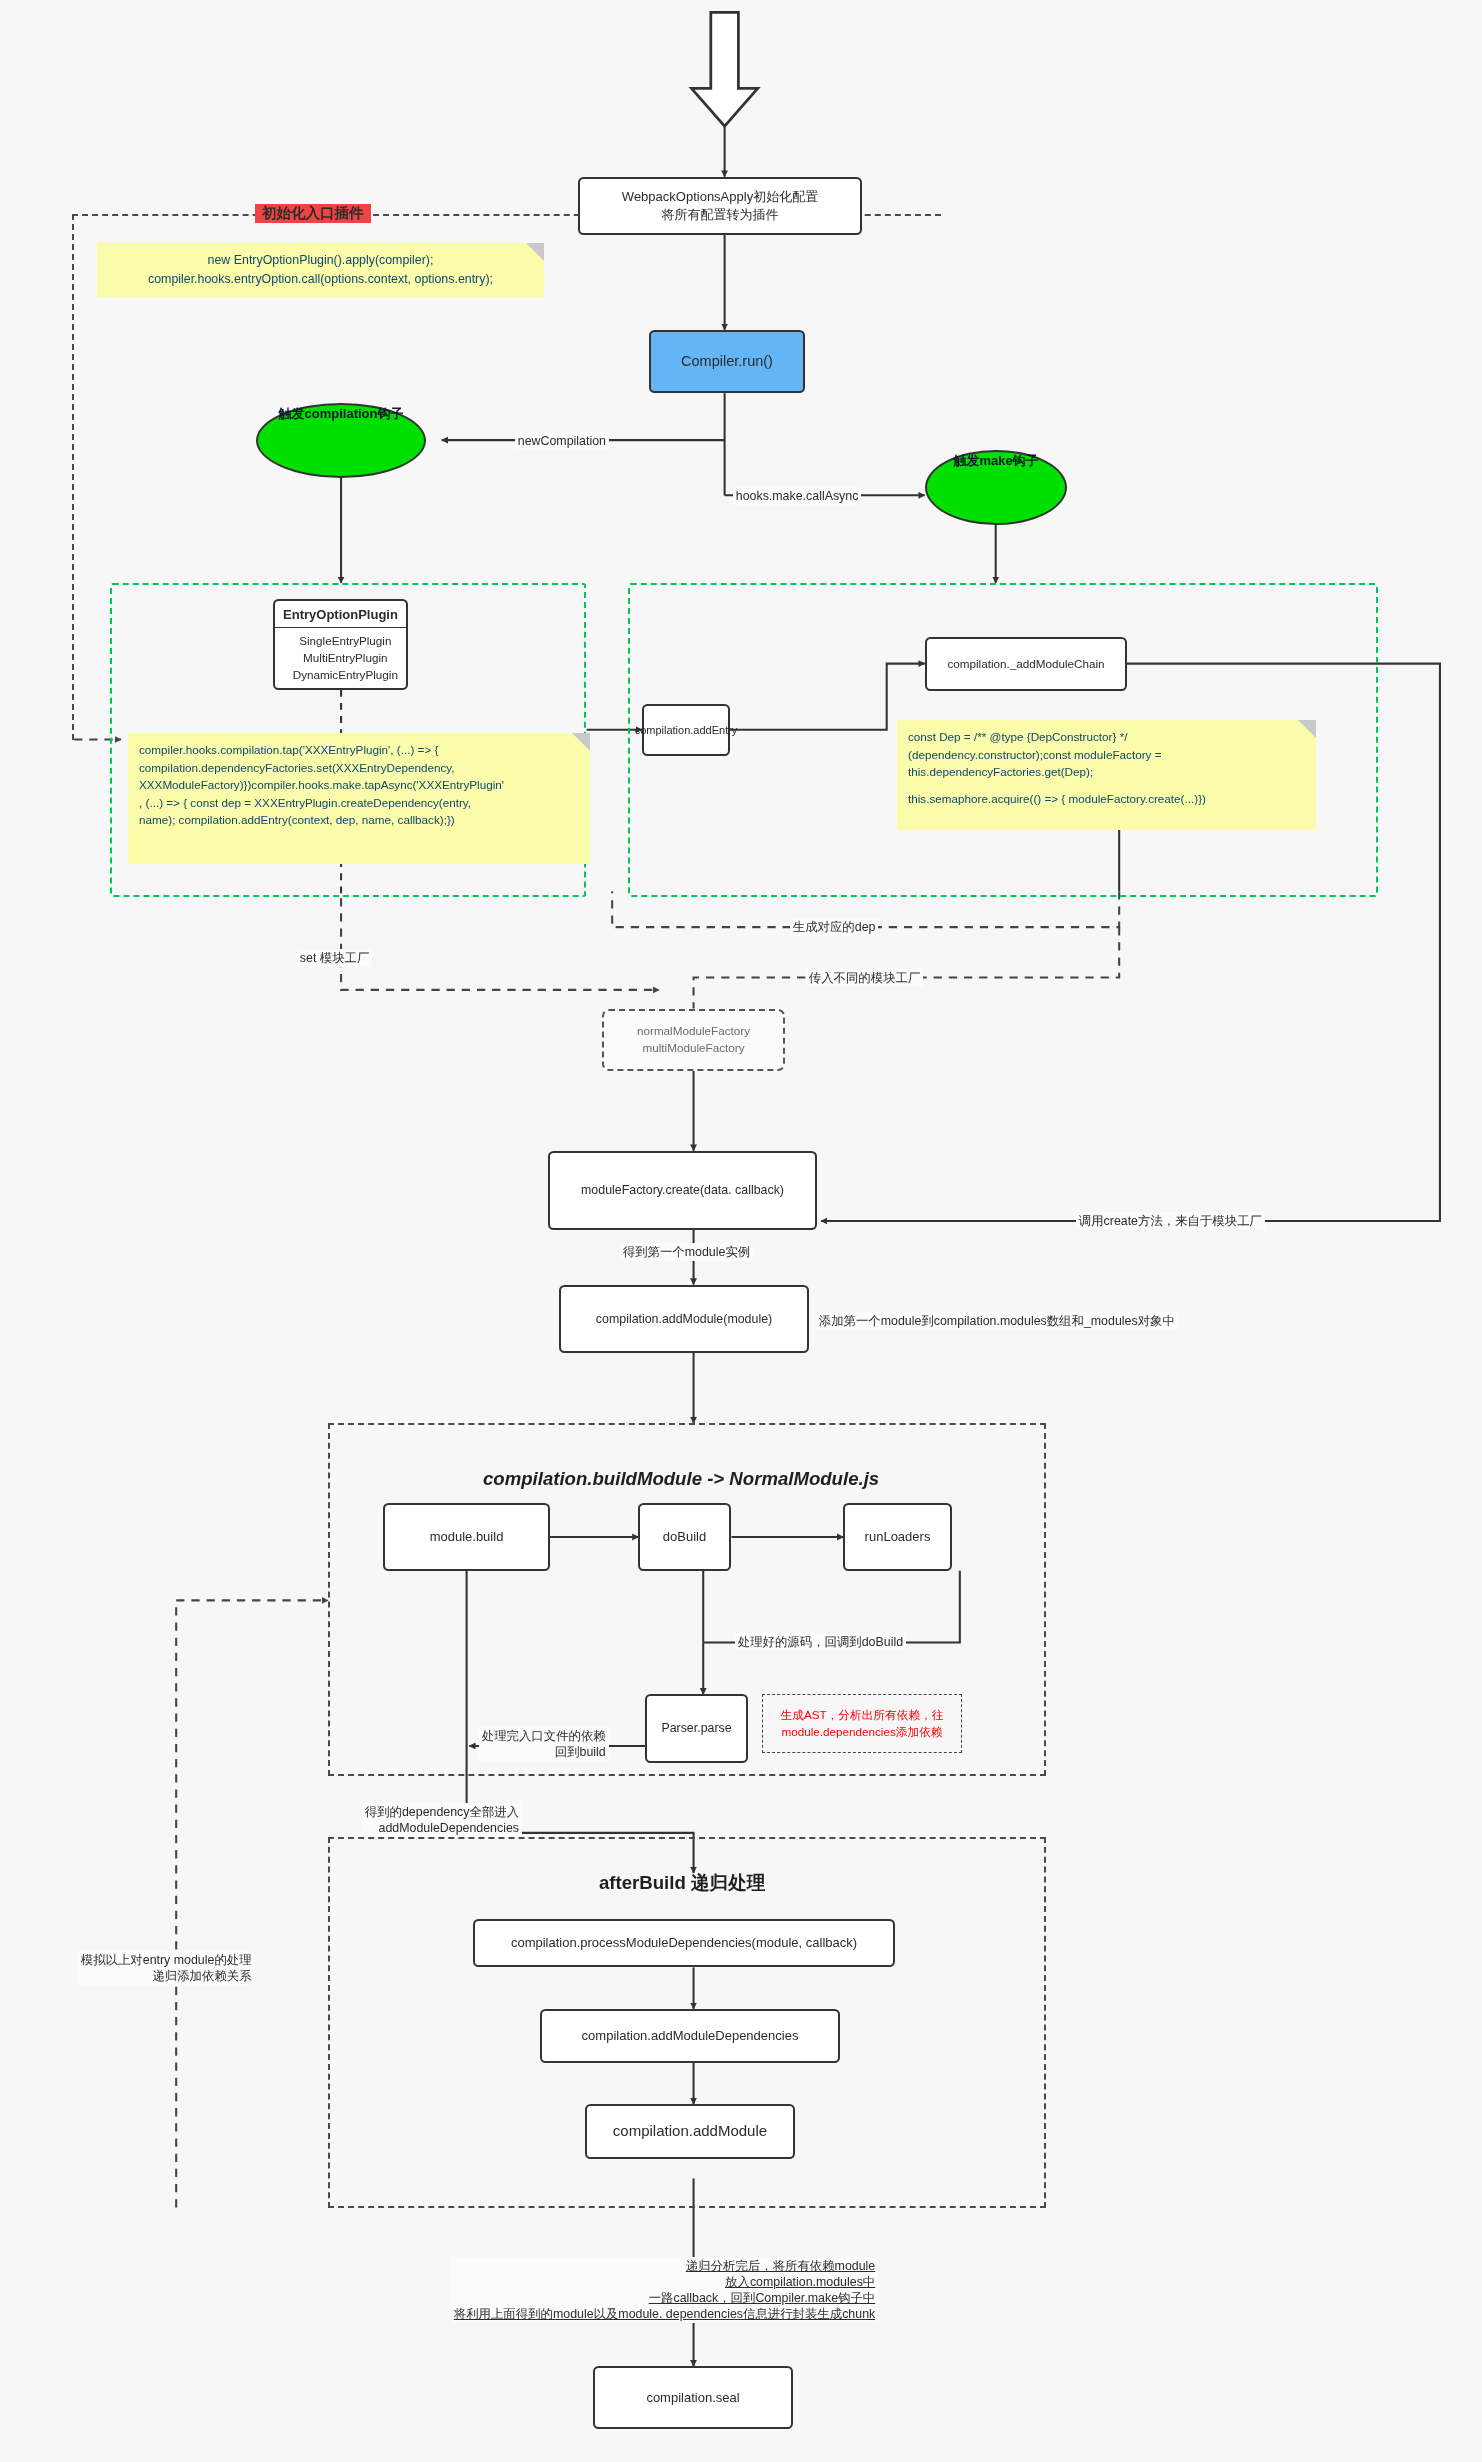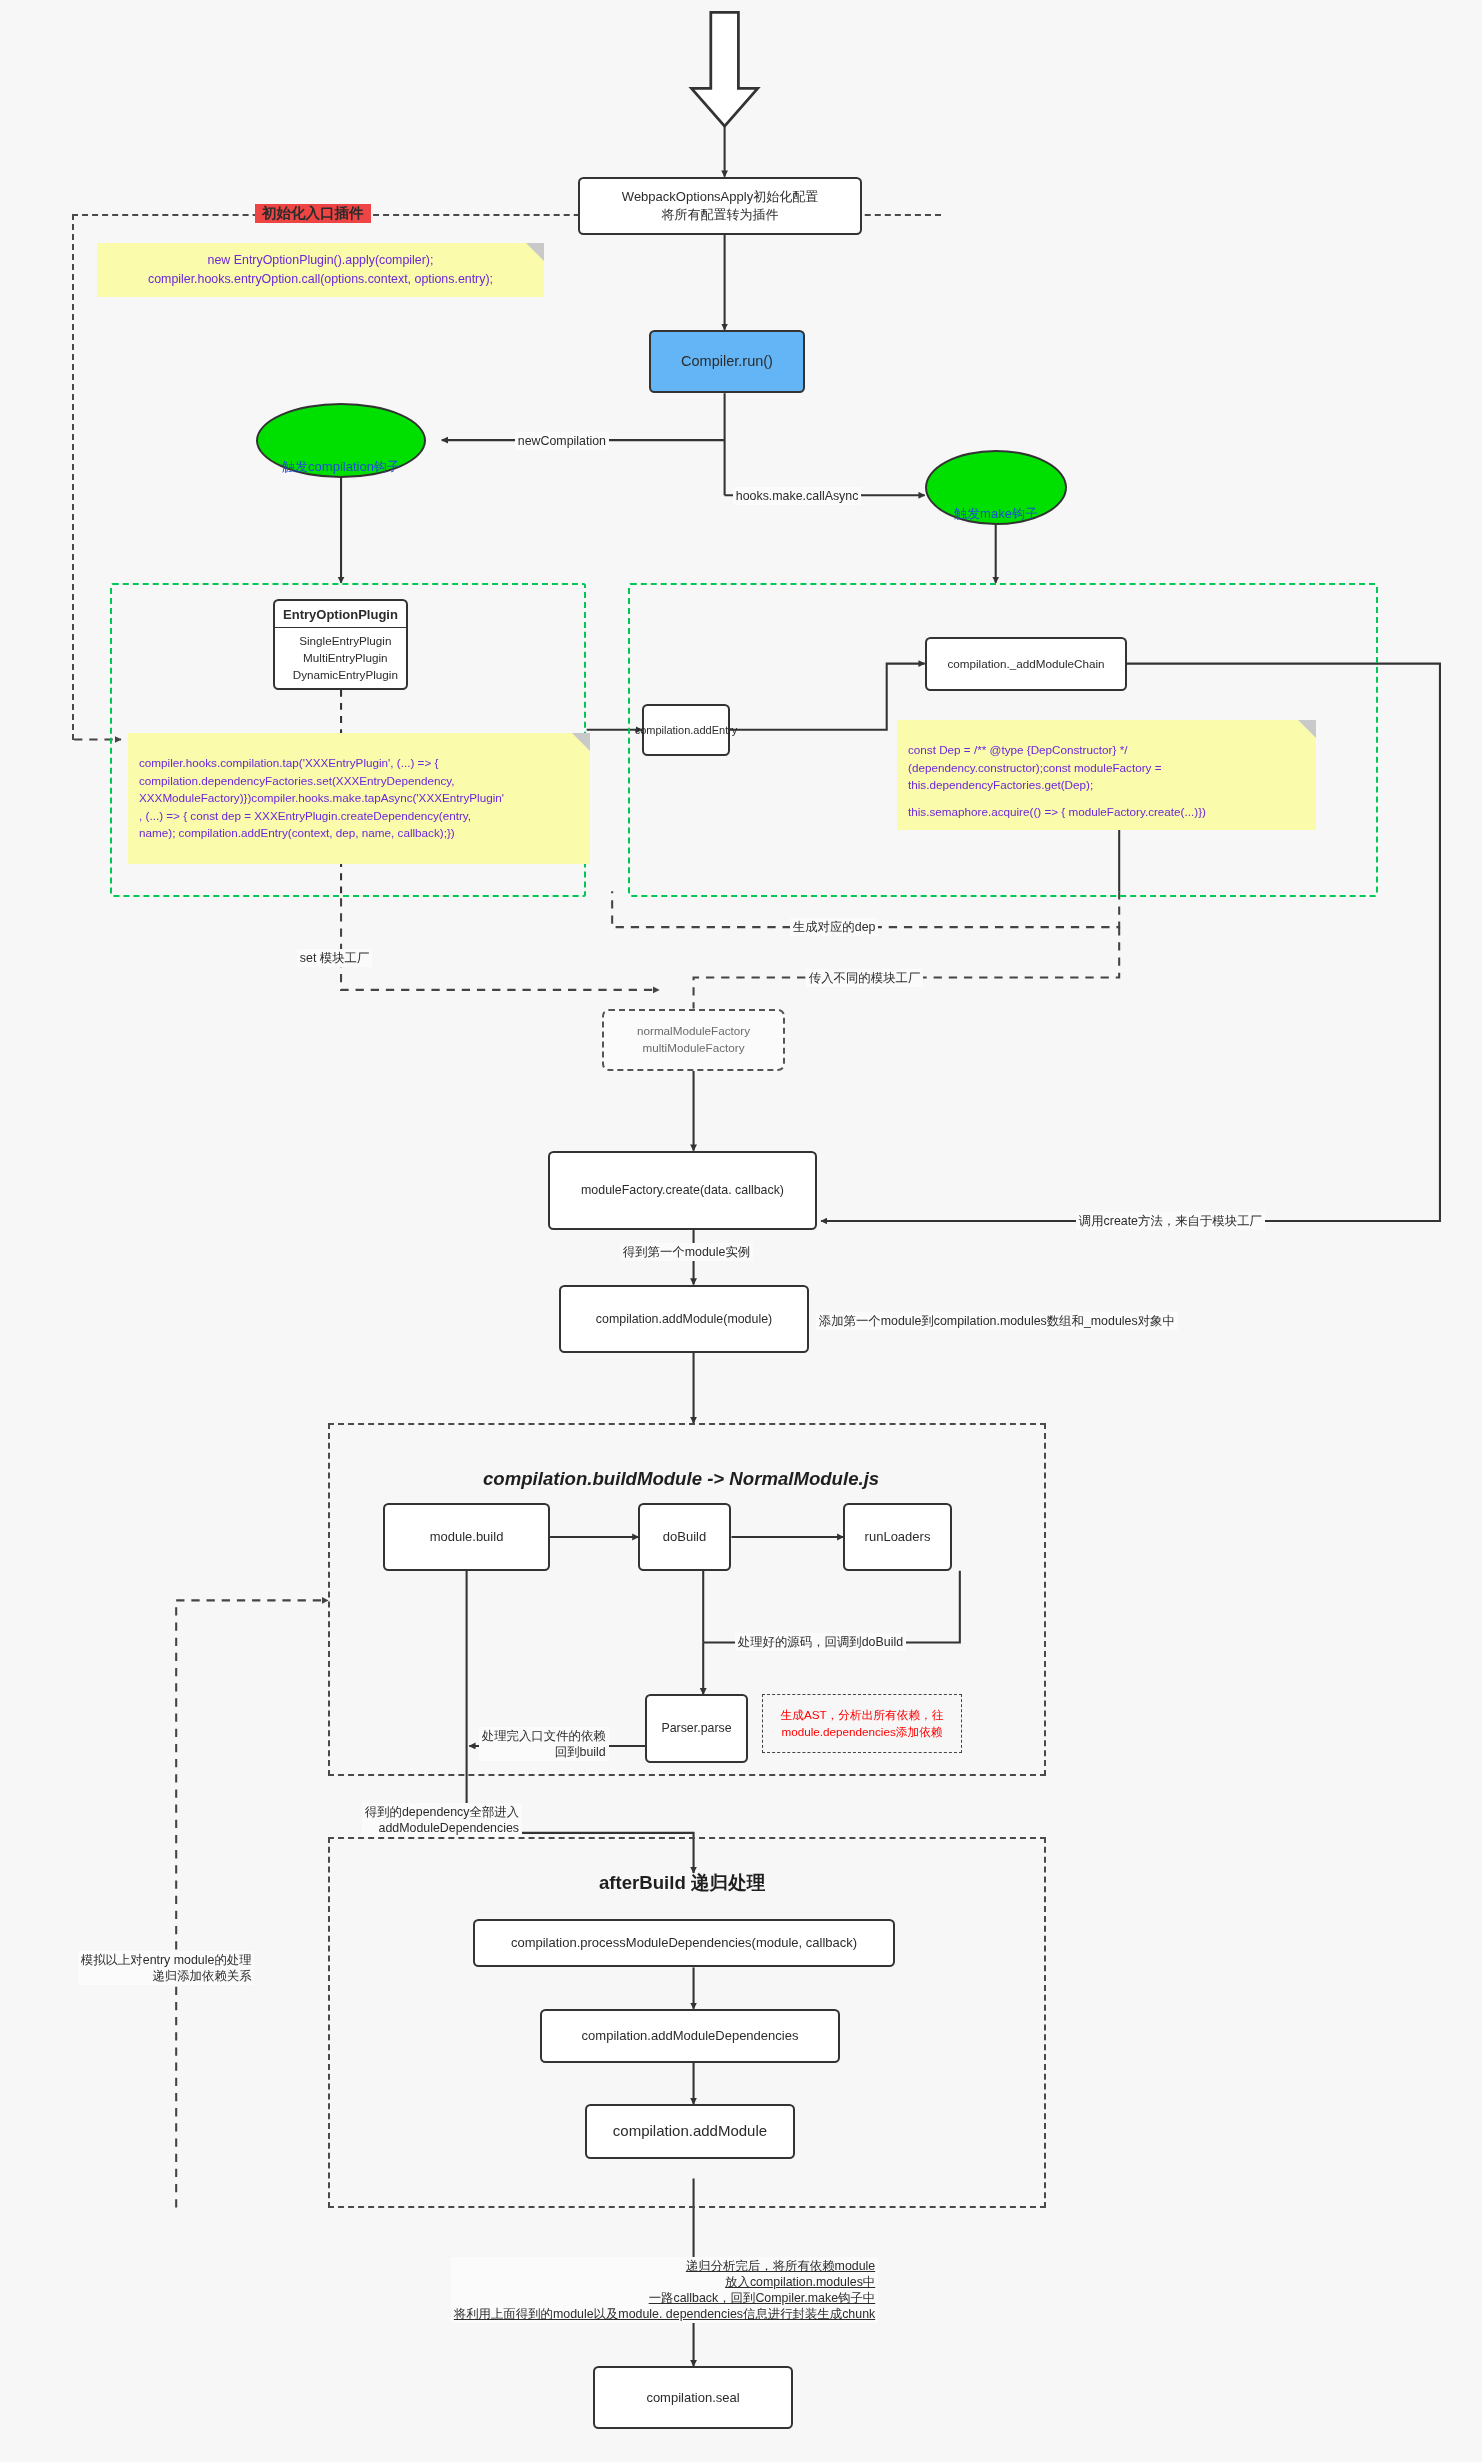--- a/index.html
+++ b/index.html
@@ -33,35 +33,36 @@
     border:2.1px solid #333333;
     border-radius:5.5px;
     line-height:1.35;
     color:#2b2b2b;
   }
   .node.blue{background:#64b5f6;}
   .ellipse{
     position:absolute;
     box-sizing:border-box;
     display:flex;
-    align-items:flex-end;
+    align-items:flex-start;
     justify-content:center;
     text-align:center;
     background:#00e000;
     border:2.1px solid #333333;
     border-radius:50%;
-    color:#1d4ed8;
+    color:#0f172a;
+    font-weight:bold;
   }
   .note{
     position:absolute;
     box-sizing:border-box;
     background:#fbfbac;
-    color:#6d28d9;
+    color:#0c4a6e;
     line-height:1.5;
-    padding:21px 11px;
+    padding:8px 11px;
   }
   .note .fold{
     position:absolute;
     top:0;right:0;
     width:0;height:0;
     border-left:18px solid transparent;
     border-top:18px solid #c9c9c9;
   }
   .note.center{display:flex;align-items:center;justify-content:center;text-align:center;}
   .group{

